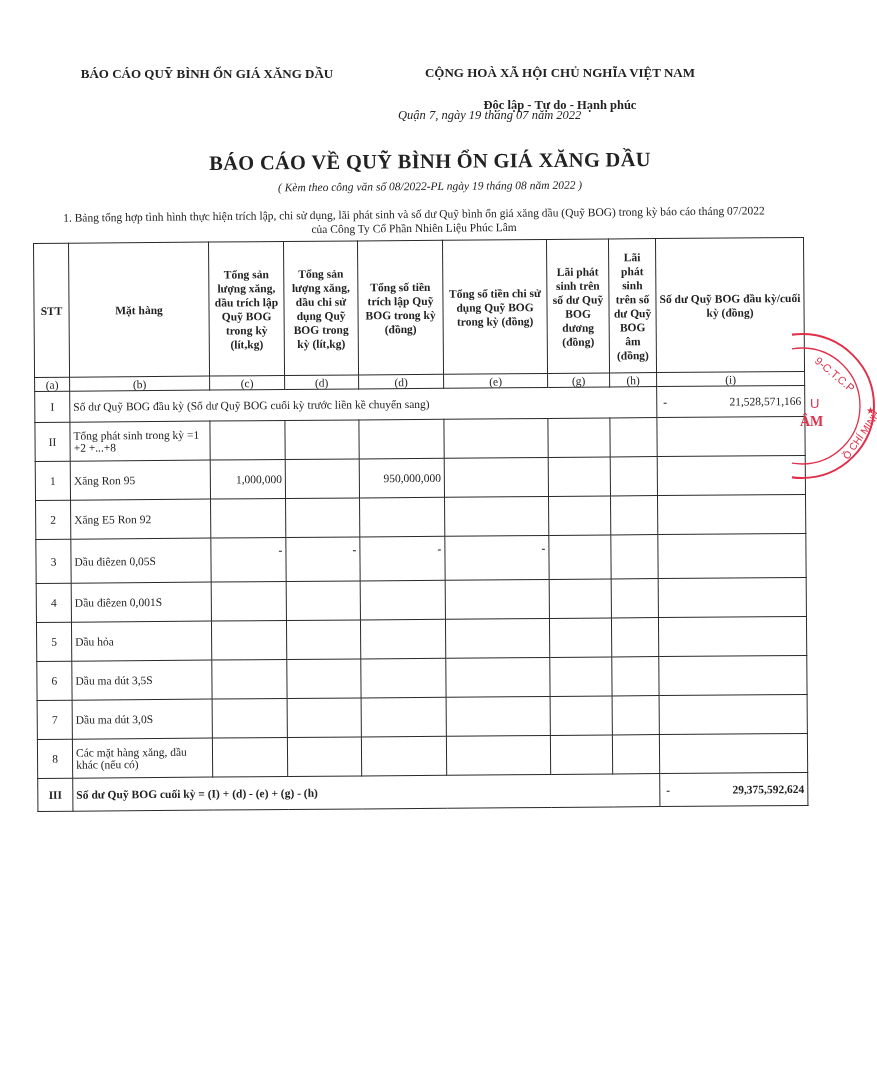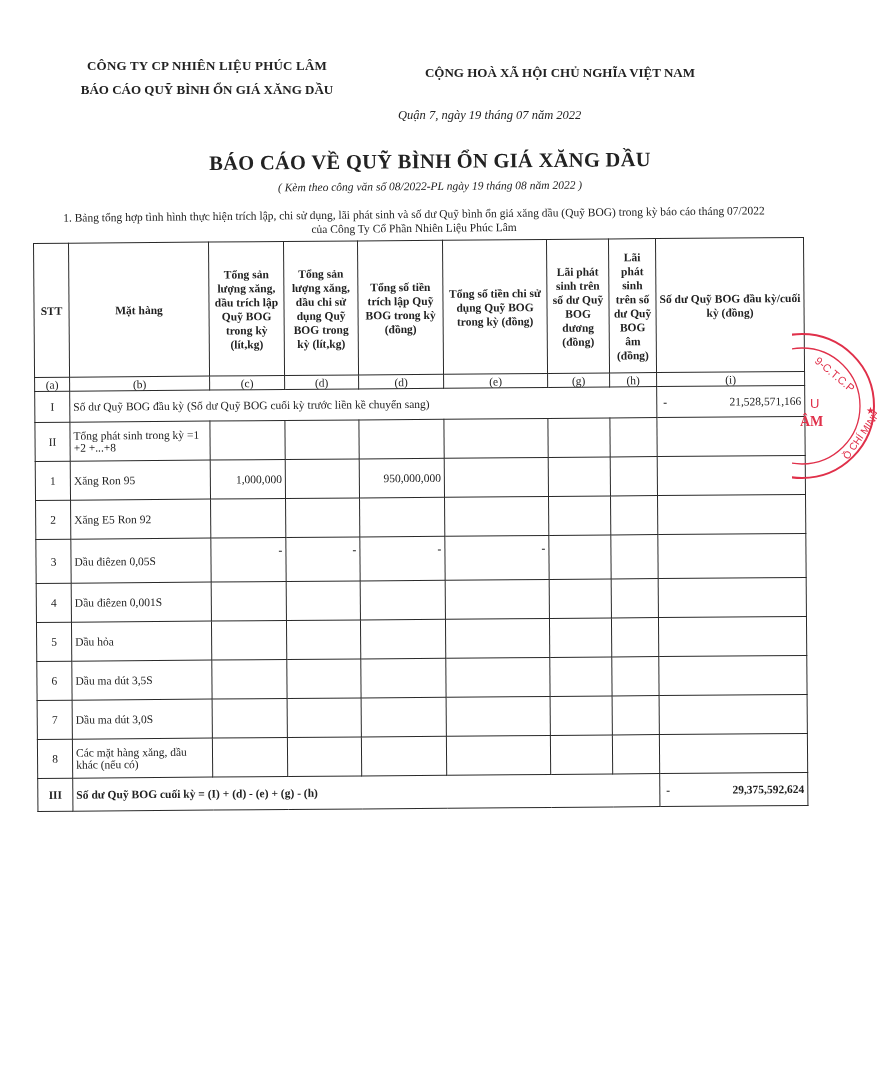--- a/index.html
+++ b/index.html
@@ -36,26 +36,26 @@
 
   .stamp { position: absolute; left: 792px; top: 328px; width: 90px; height: 160px; overflow: hidden; }
   .stamp svg { width: 90px; height: 160px; }
 </style>
 </head>
 <body>
 
 <div class="page">
 
   <div class="hdr-left">
-    <div class="l1">CÔNG TY CP NHIÊN LIỆU PHÚC LÂM</div>
     <div class="l2">BÁO CÁO QUỸ BÌNH ỔN GIÁ XĂNG DẦU</div>
   </div>
 
   <div class="hdr-right">
     <div class="l1">CỘNG HOÀ XÃ HỘI CHỦ NGHĨA VIỆT NAM</div>
+    <div class="l2">Độc lập - Tự do - Hạnh phúc</div>
   </div>
 
   <div class="date">Quận 7, ngày 19 tháng 07 năm 2022</div>
 
   <div class="title">BÁO CÁO VỀ QUỸ BÌNH ỔN GIÁ XĂNG DẦU</div>
   <div class="subtitle">( Kèm theo công văn số 08/2022-PL ngày 19 tháng 08 năm 2022 )</div>
 
   <div class="intro">
     <div>1. Bảng tổng hợp tình hình thực hiện trích lập, chi sử dụng, lãi phát sinh và số dư Quỹ bình ổn giá xăng dầu (Quỹ BOG) trong kỳ báo cáo tháng 07/2022</div>
     <div>của Công Ty Cổ Phần Nhiên Liệu Phúc Lâm</div>

